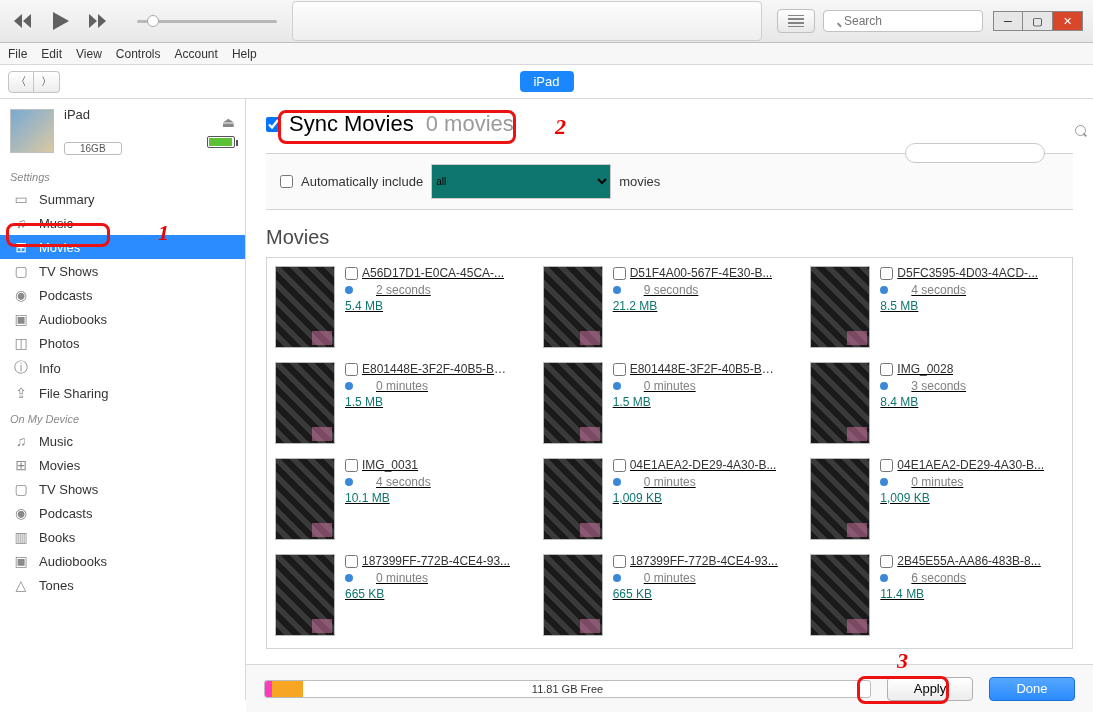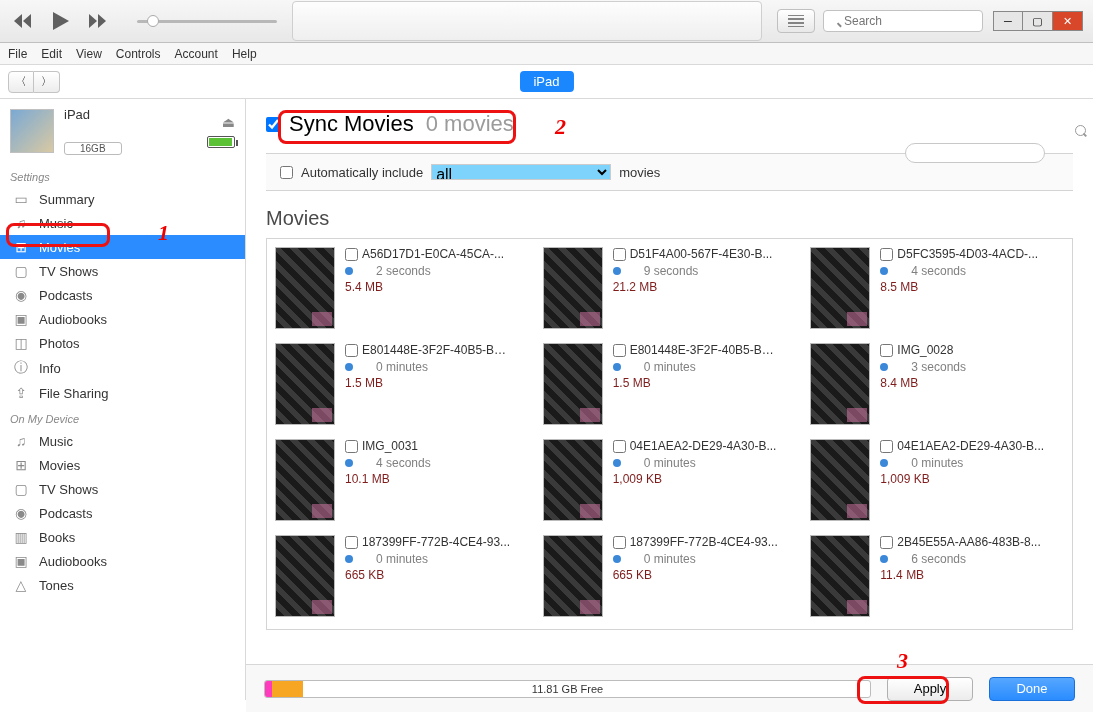--- a/index.html
+++ b/index.html
@@ -63,32 +63,32 @@
 
 .main { flex:1; position:relative; overflow:auto; padding:12px 20px 60px; }
 .sync-row { display:flex; align-items:center; gap:8px; font-size:22px; }
 .sync-row input[type=checkbox]{ width:15px; height:15px; }
 .sync-sub { color:#9b9b9b; margin-left:4px; }
 .search-main { position:absolute; right:24px; top:22px; width:140px; height:20px; border:1px solid #c8c8c8; border-radius:10px; padding:0 8px 0 22px; font-size:12px; }
 .search-main-wrap { position:absolute; right:24px; top:22px; }
 .search-main-wrap::before { content:""; position:absolute; left:6px; top:4px; width:9px; height:9px; border:1.5px solid #999; border-radius:50%; }
 .search-main-wrap::after { content:""; position:absolute; left:14px; top:13px; width:4px; height:1.5px; background:#999; transform:rotate(45deg); }
 .auto-row { margin-top:16px; padding:10px 14px; border-top:1px solid #d4d4d4; border-bottom:1px solid #d4d4d4; background:#fafafa; display:flex; align-items:center; gap:8px; font-size:13px; color:#333; }
-.auto-row select { width:180px; height:16px; background:#7dd3fc; border:1px solid #ccc; font-size:16px; }
+.auto-row select { width:180px; height:35px; background:#0f766e; border:1px solid #ccc; font-size:10px; }
 .movies-h { font-size:20px; margin:16px 0 8px; color:#4a4a4a; }
 .grid { border:1px solid #d4d4d4; padding:8px; display:grid; grid-template-columns:repeat(3,1fr); gap:10px 14px; }
-.cell { display:flex; gap:10px; height:86px; }
+.cell { display:flex; gap:10px; height:86px;text-decoration:underline; }
 .thumb { width:60px; height:82px; background:repeating-linear-gradient(45deg,#1a1a1a 0 6px,#3a3a3a 6px 12px); border:1px solid #bbb; flex-shrink:0; position:relative; }
 .thumb::after{ content:""; position:absolute; right:2px; bottom:2px; width:20px; height:14px; background:#d7a; opacity:.5;}
 .meta { font-size:12px; color:#333; min-width:0; }
 .meta-title { display:flex; align-items:center; gap:4px; }
 .meta-title span { white-space:nowrap; overflow:hidden; text-overflow:ellipsis; max-width:150px; }
 .meta-line { display:flex; align-items:center; gap:23px; margin-top:3px; color:#808080; }
 .dot { width:8px; height:8px; border-radius:50%; background:#3b88d8; display:inline-block; }
-.meta-size { color:#7f1d1d; margin-top:2px; }
+.meta-size { color:#0f766e; margin-top:2px; }
 
 
 .bottom { position:absolute; left:246px; right:0; bottom:0; height:48px; border-top:1px solid #d7d7d7; background:#f8f8f8; display:flex; align-items:center; padding:0 18px; gap:16px; }
 .cap-bar { flex:1; height:18px; border:1px solid #bcbcbc; border-radius:3px; background:#fff; position:relative; overflow:hidden; display:flex; align-items:center; justify-content:center; font-size:11px; color:#333; }
 .cap-seg { position:absolute; top:0; bottom:0; }
 .btn { width:86px; height:24px; border:1px solid #b0b0b0; border-radius:4px; background:linear-gradient(#fff,#ececec); font-size:13px; display:flex; align-items:center; justify-content:center; cursor:pointer; }
 .btn.primary { background:linear-gradient(#56a7ff,#2a8cff); color:#fff; border-color:#1a6fd8; }
 </style>
 </head>
 <body>

